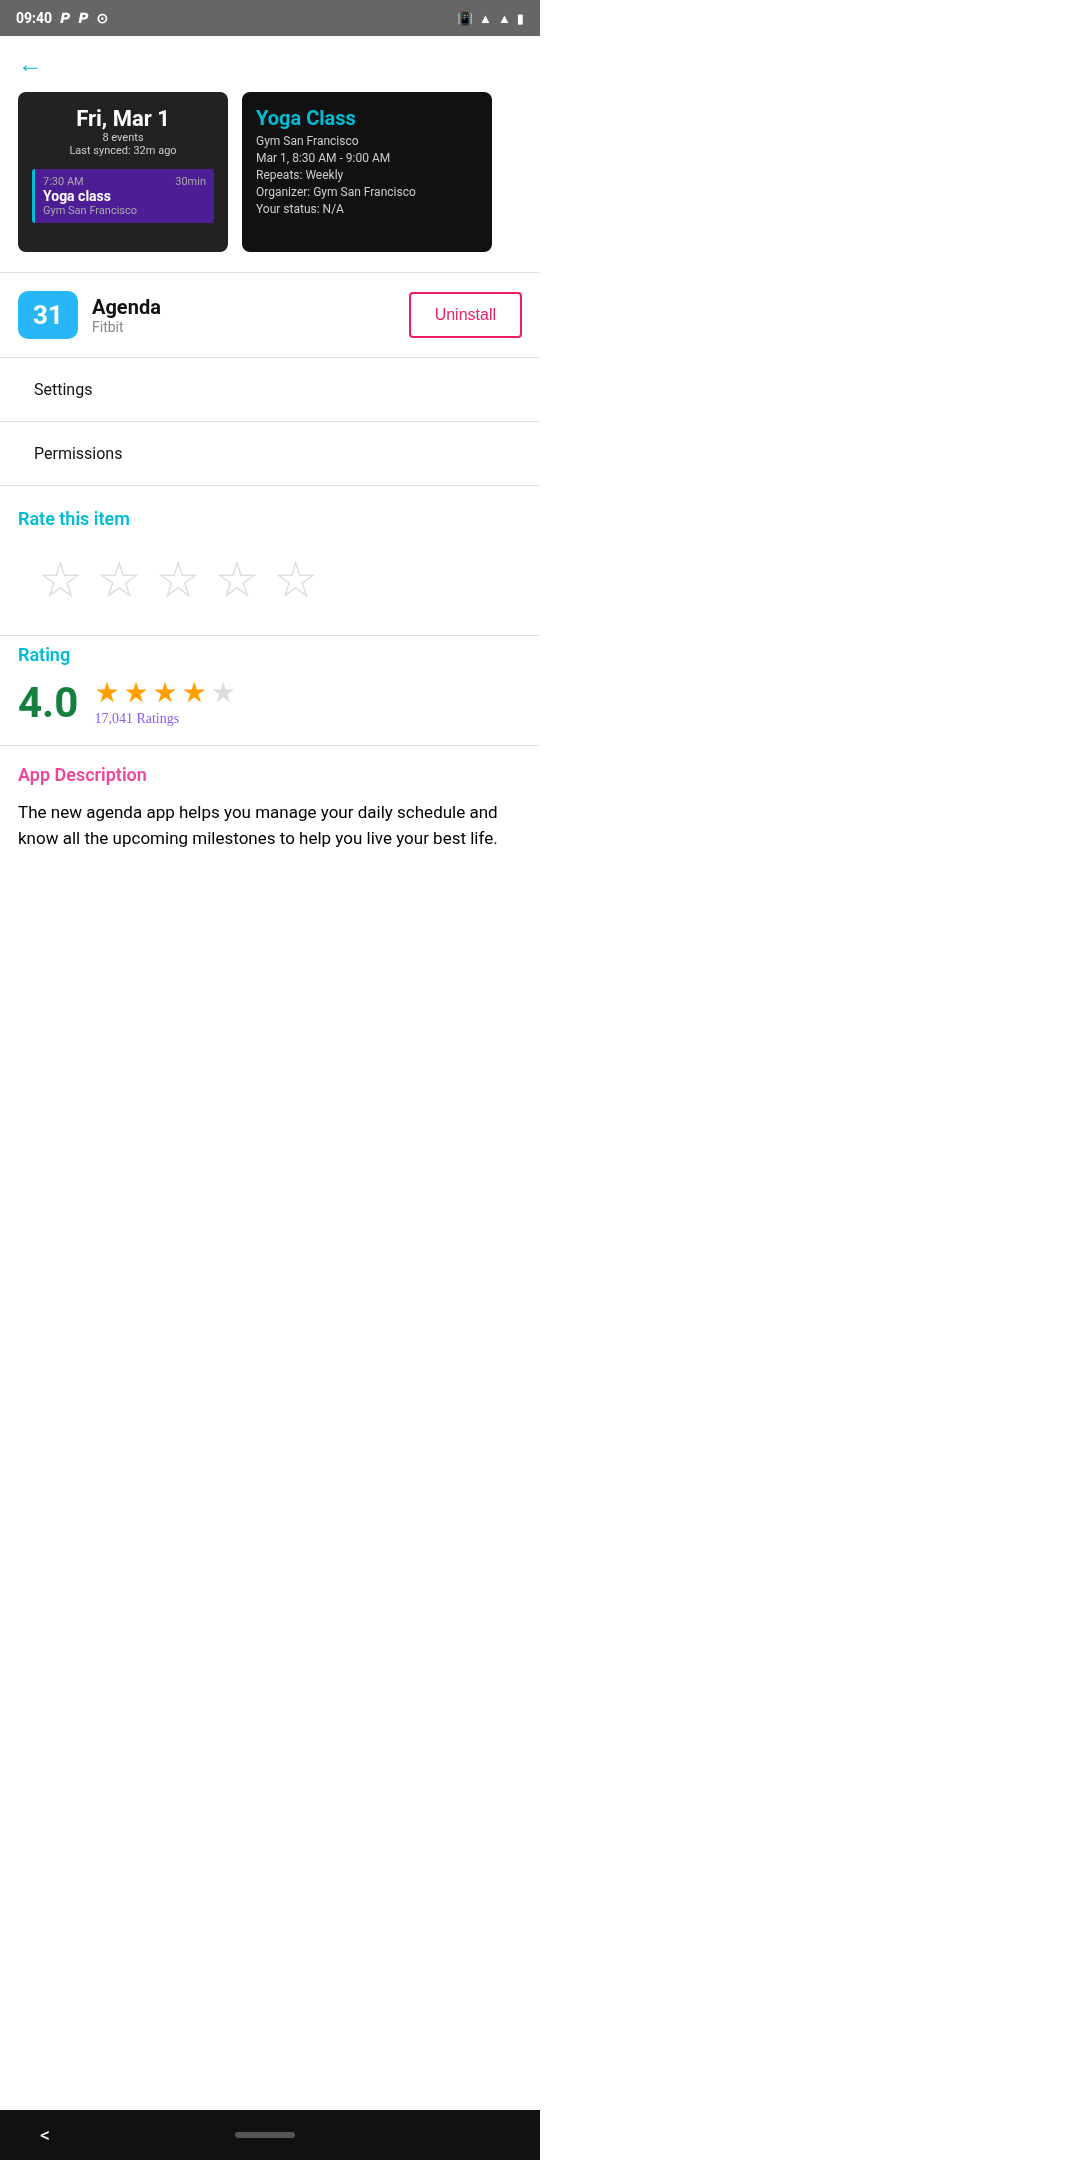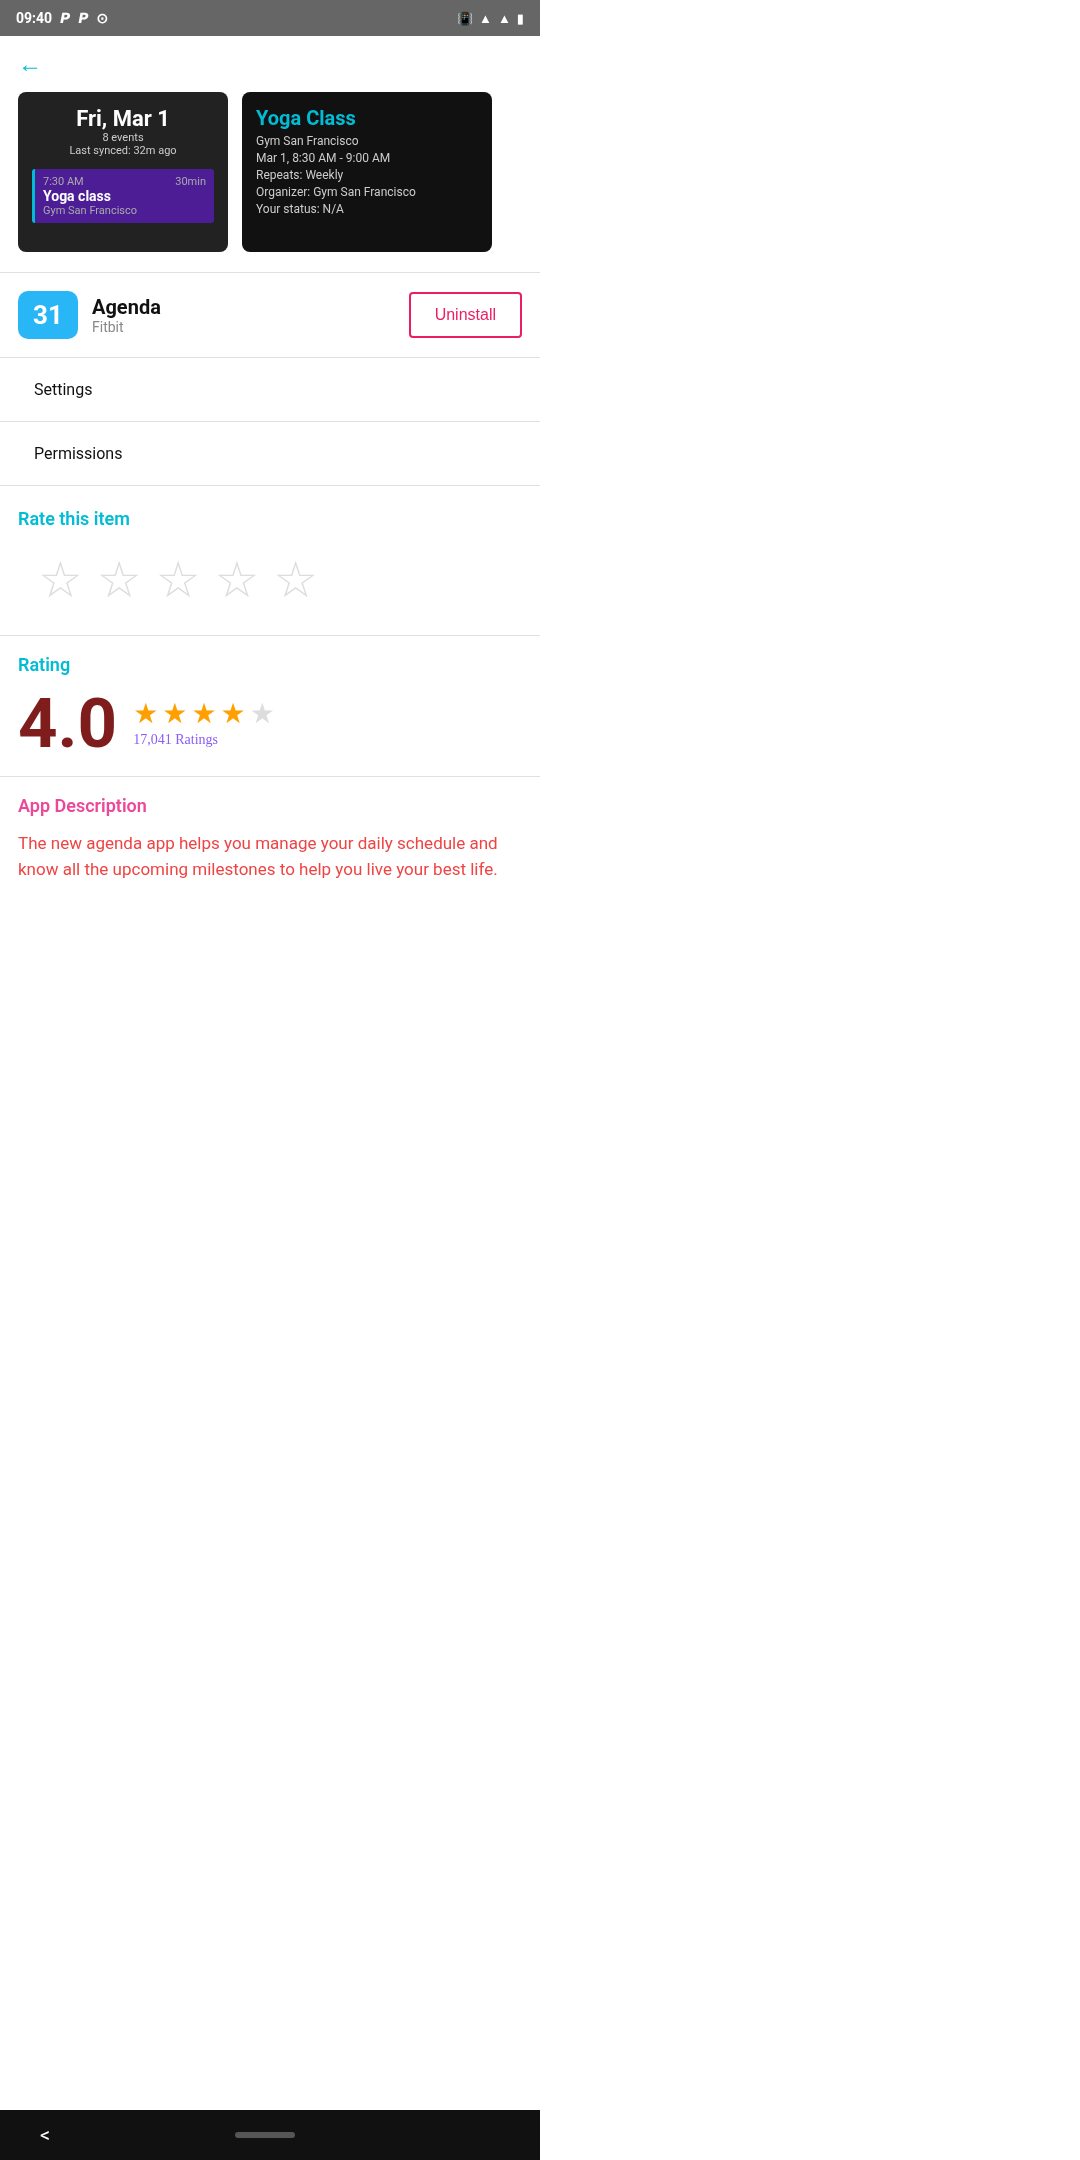--- a/index.html
+++ b/index.html
@@ -201,38 +201,38 @@
     }
     .star-empty {
       font-size: 50px;
       color: #dddddd;
       cursor: pointer;
       line-height: 1;
     }
 
     
     .rating-section {
-      padding: 18px 18px 18px 18px;
+      padding: 8px 18px 18px 18px;
       border-top: 1px solid #e0e0e0;
     }
     .rating-label {
       font-size: 18px;
       font-weight: 600;
       color: #00bcd4;
       margin-bottom: 14px;
     }
     .rating-row {
       display: flex;
       align-items: center;
       gap: 16px;
     }
     .rating-number {
-      font-size: 69px;
-      font-weight: bold;
-      color: #7f1d1d;
+      font-size: 42px;
+      font-weight: bold;
+      color: #15803d;
       line-height: 1;
     }
     .rating-stars-count {
       display: flex;
       flex-direction: column;
       gap: 4px;
     }
     .filled-stars {
       display: flex;
       gap: 4px;
@@ -259,21 +259,21 @@
       border-top: 1px solid #e0e0e0;
     }
     .desc-title {
       font-size: 18px;
       font-weight: 600;
       color: #ec4899;
       margin-bottom: 14px;
     }
     .desc-text {
       font-size: 17px;
-      color: #ef4444;
+      color: #000000;
       line-height: 1.55;
     }
 
     
     .bottom-nav {
       background: #111111;
       height: 50px;
       display: flex;
       align-items: center;
       justify-content: space-between;

